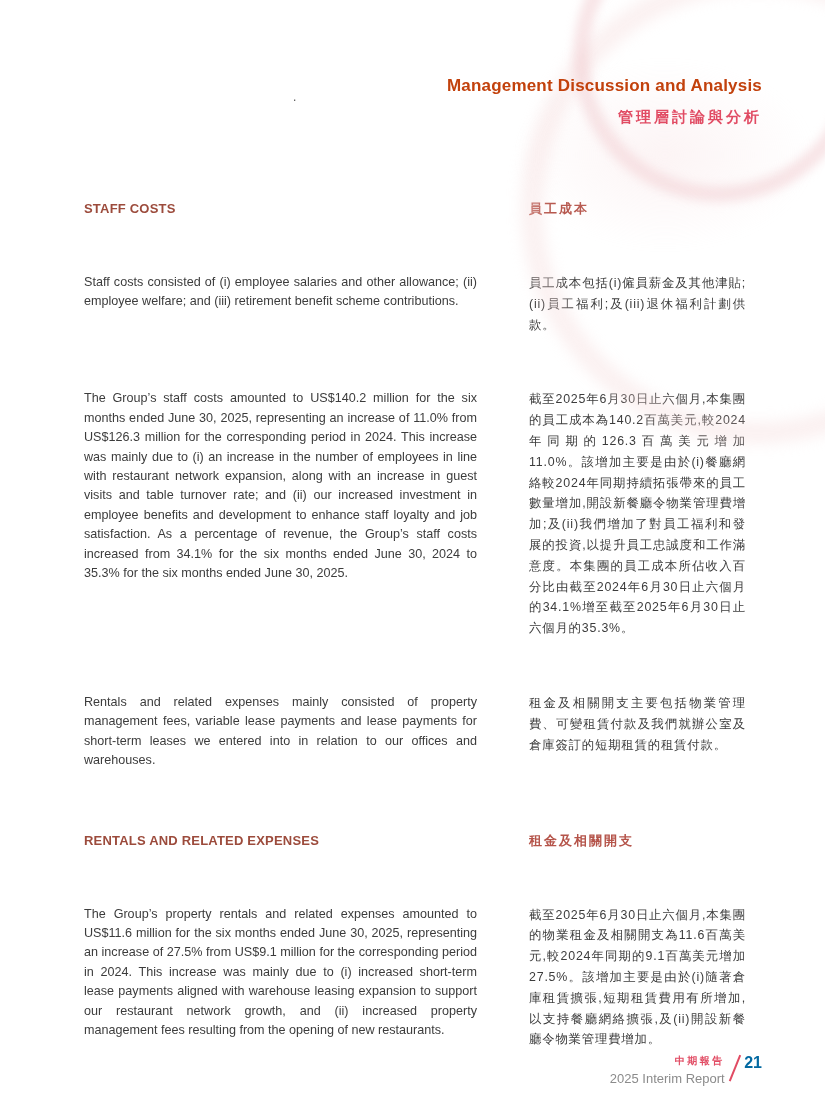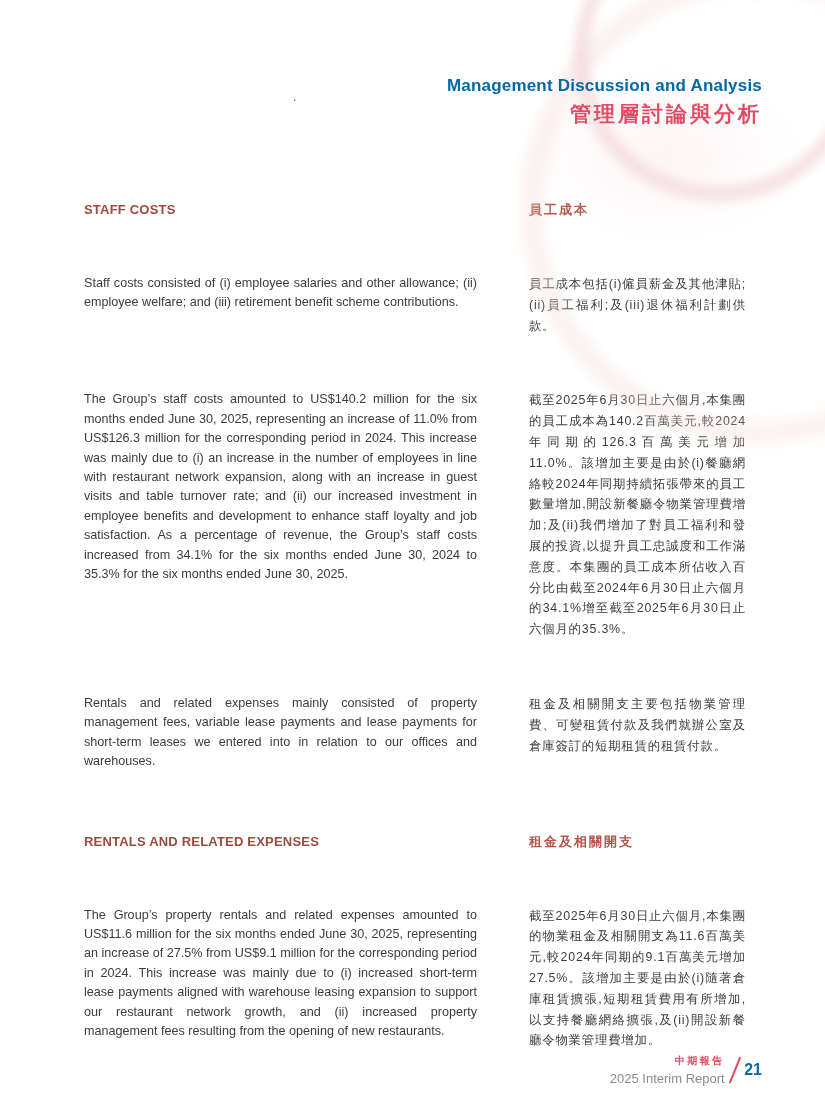--- a/index.html
+++ b/index.html
@@ -37,31 +37,31 @@
     position: absolute; left: 293px; top: 90px;
     font-size: 12px; color: #555;
   }
 
   .header {
     position: relative;
     padding: 76px 63px 0 0;
     text-align: right;
   }
   .title-en {
-    color: #0369a1;
+    color: #c2410c;
     font-size: 17px;
     font-weight: bold;
     letter-spacing: 0.2px;
   }
   .title-zh {
     color: #e14b63;
-    font-size: 21px;
+    font-size: 15px;
     font-weight: bold;
     letter-spacing: 3px;
-    margin-top: 4px;
+    margin-top: 12px;
     padding-left: 48px;
   }
 
   .content {
     margin: 58px 63px 0 68px;
   }
   .row {
     display: grid;
     grid-template-columns: 425px 249px;
     column-gap: 20px;
@@ -88,21 +88,21 @@
     text-align: justify;
     letter-spacing: 0.8px;
     color: #3c3c3c;
   }
 
   .footer {
     position: absolute;
     right: 63px;
     bottom: 34px;
     display: flex;
-    align-items: center;
+    align-items: flex-start;
     gap: 9px;
   }
   .footer .titles { text-align: right; }
   .footer .report-zh {
     color: #e14b63;
     font-size: 10px;
     letter-spacing: 2.5px;
     font-weight: bold;
   }
   .footer .report-en {

